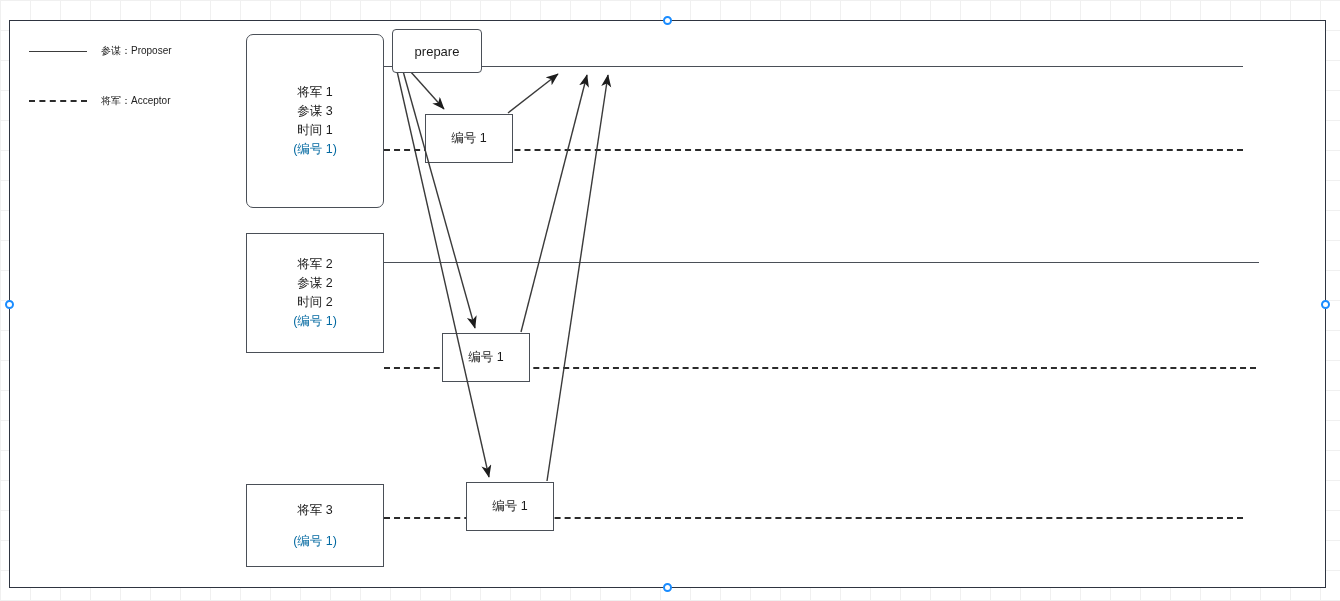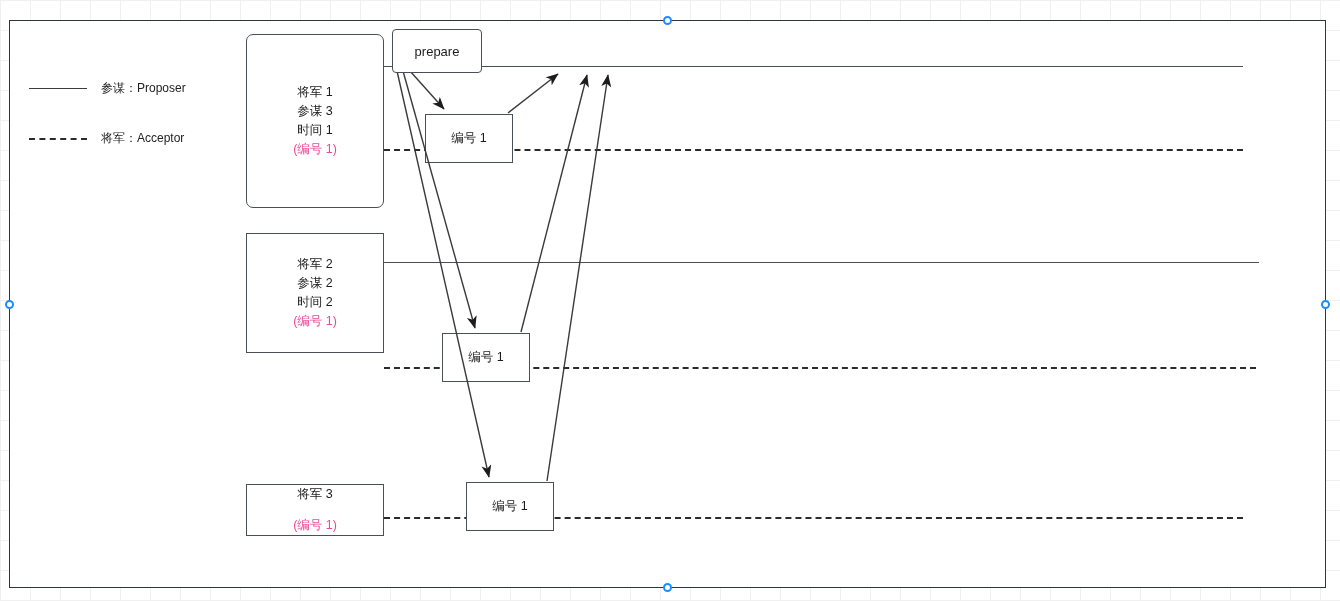--- a/index.html
+++ b/index.html
@@ -33,24 +33,23 @@
     border-radius: 50%;
     background: #ffffff;
     border: 2px solid #1a8cff;
     z-index: 40;
   }
   
   .legend-row {
     position: absolute;
     display: flex;
     align-items: center;
-    font-size: 12px;
+    font-size: 10px;
     color: #222;
     white-space: nowrap;
-    margin-top: 36px;
   }
   .legend-line-solid {
     display: inline-block;
     width: 58px; height: 0;
     border-top: 1.6px solid #3b3b3b;
     margin-right: 14px;
   }
   .legend-line-dashed {
     display: inline-block;
     width: 58px; height: 0;
@@ -77,21 +76,21 @@
     border: 1.4px solid #4a4f57;
     display: flex;
     flex-direction: column;
     align-items: center;
     justify-content: center;
     font-size: 12.5px;
     color: #1c1c1c;
     line-height: 19px;
     z-index: 10;
   }
-  .gbox .hl { color: #ec4899; }
+  .gbox .hl { color: #0369a1; }
   .rbox {
     position: absolute;
     background: #ffffff;
     border: 1.5px solid #4a4f57;
     border-radius: 4px;
     display: flex;
     align-items: center;
     justify-content: center;
     font-size: 13px;
     color: #1c1c1c;
@@ -143,21 +142,21 @@
       <span class="hl">(编号 1)</span>
     </div>
 
     <div class="gbox" style="left:236px; top:212px; width:138px; height:120px;">
       <span>将军 2</span>
       <span>参谋 2</span>
       <span>时间 2</span>
       <span class="hl">(编号 1)</span>
     </div>
 
-    <div class="gbox" style="left:236px; top:463px; width:138px; height:52px;gap:12px;">
+    <div class="gbox" style="left:236px; top:463px; width:138px; height:83px;gap:12px;">
       <span>将军 3</span>
       <span class="hl">(编号 1)</span>
     </div>
 
     <div class="gbox" style="left:415px; top:93px;  width:88px; height:49px;">
       <span>编号 1</span>
     </div>
     <div class="gbox" style="left:432px; top:312px; width:88px; height:49px;">
       <span>编号 1</span>
     </div>

